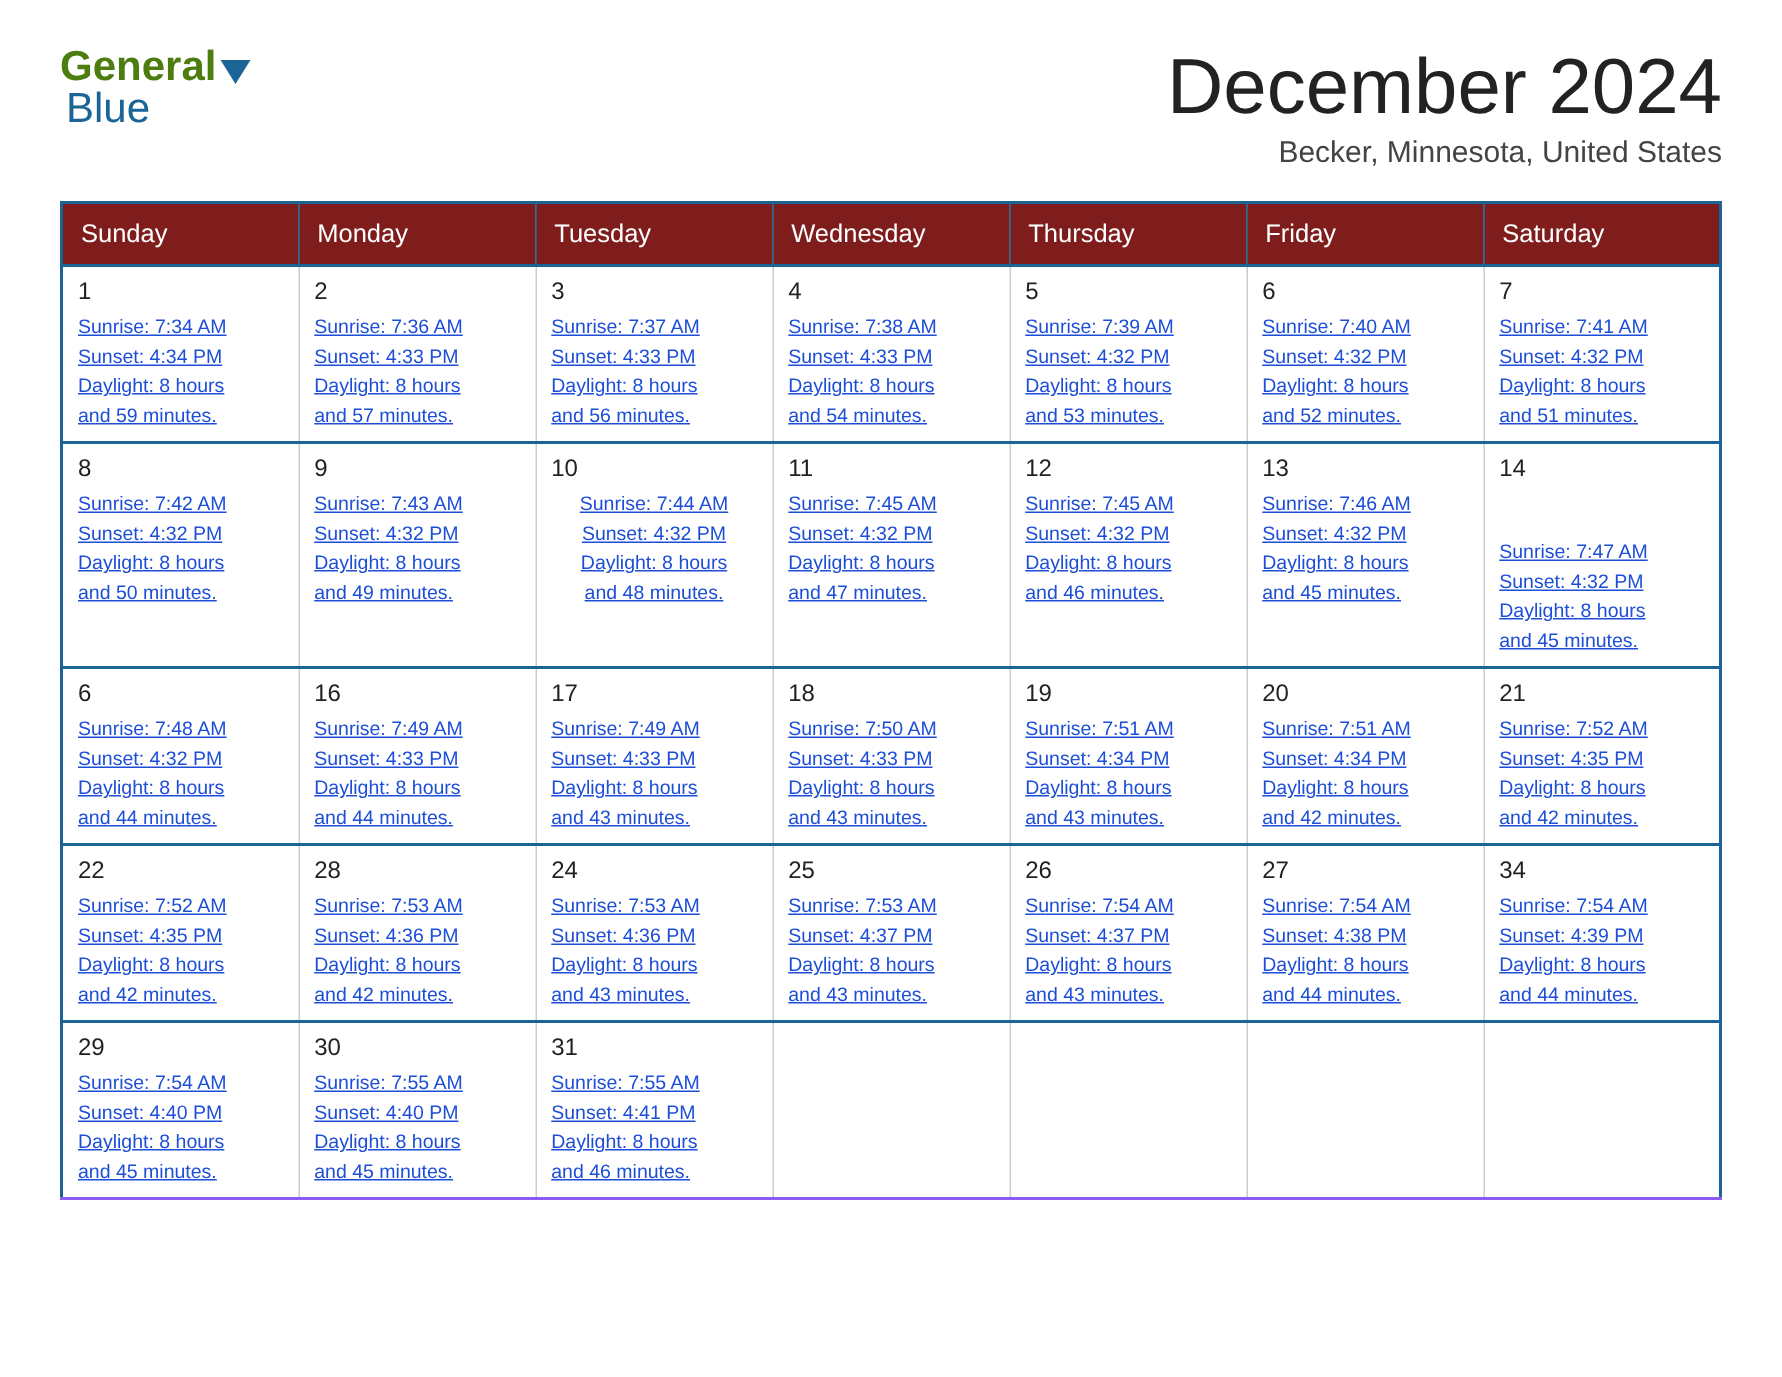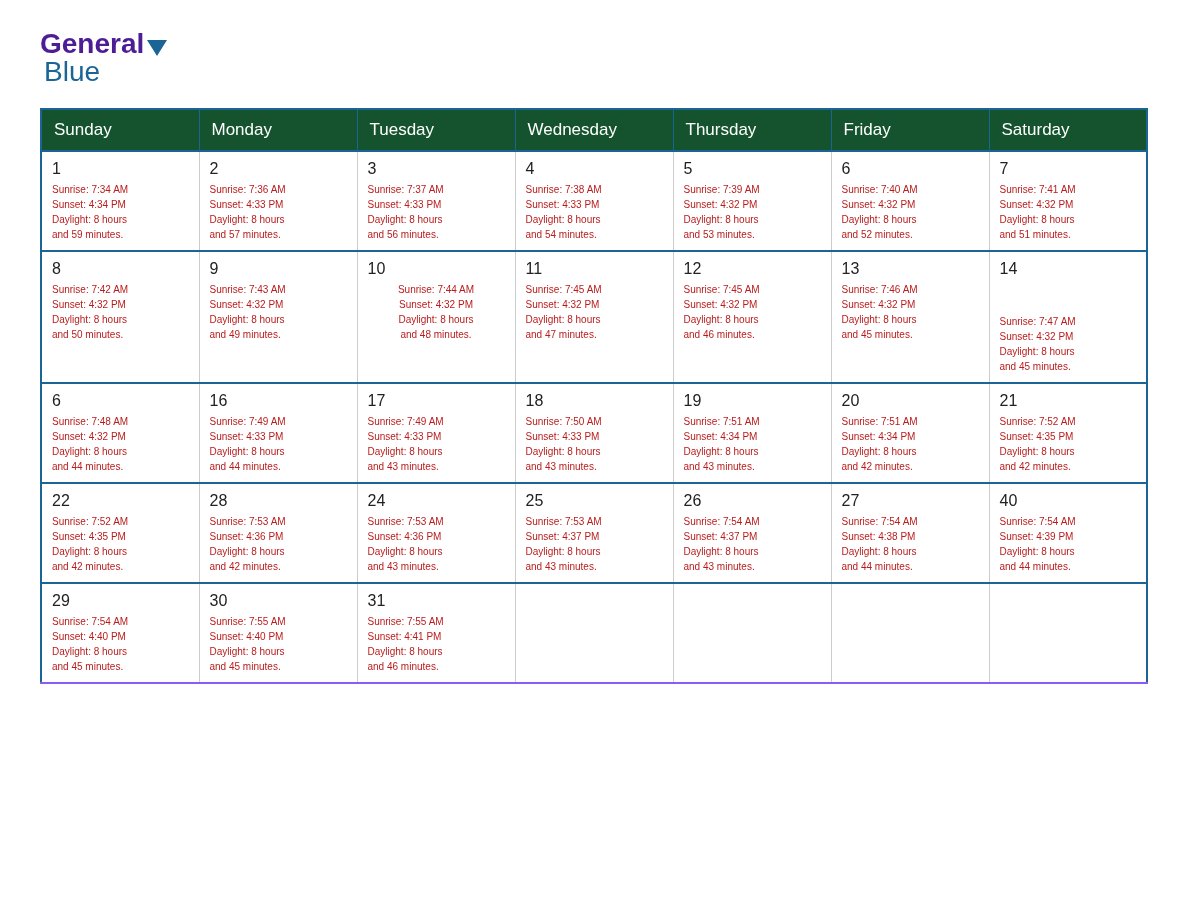--- a/index.html
+++ b/index.html
@@ -34,21 +34,21 @@
       font-size: 20px;
       color: #444;
       margin-top: 4px;
     }
     .calendar-table {
       width: 100%;
       border-collapse: collapse;
       border: 2px solid #1a6496;
     }
     .calendar-table th {
-      background-color: #14532d;
+      background-color: #7f1d1d;
       color: #ffffff;
       font-size: 17px;
       font-weight: normal;
       padding: 10px 12px;
       text-align: left;
       border: 1px solid #1a6496;
     }
     .calendar-table td {
       border: 1px solid #cccccc;
       border-top: 2px solid #1a6496;
@@ -57,47 +57,52 @@
       width: 14.28%;
       min-height: 100px;
     }
     .day-number {
       font-size: 16px;
       font-weight: normal;
       color: #222;
       margin-bottom: 4px;
     }
     .day-info {
-      font-size: 10px;
-      color: #b91c1c;
+      font-size: 13px;
+      color: #1d4ed8;
       line-height: 1.5;
+      text-decoration: underline;
     }
     tr td:first-child {
       border-left: 2px solid #1a6496;
     }
     tr td:last-child {
       border-right: 2px solid #1a6496;
     }
     .last-row td {
       border-bottom: 2px solid #8b5cf6;
     }
   </style>
 </head>
 <body>
 
 <div class="header-section">
   <div class="logo-area">
   <div style="display:flex;align-items:center;line-height:1;">
-    <span style="font-size:28px;font-weight:bold;color:#4c1d95;">General</span>
+    <span style="font-size:28px;font-weight:bold;color:#4d7c0f;">General</span>
     <span style="display:inline-block;width:0;height:0;border-left:10px solid transparent;border-right:10px solid transparent;border-top:16px solid #1a6496;margin:0 3px;position:relative;top:4px;"></span>
   </div>
   <div style="margin-top:-2px;padding-left:4px;">
     <span style="font-size:28px;font-weight:normal;color:#1a6496;">Blue</span>
   </div>
 </div>
+  <div class="title-area">
+    <div class="calendar-title">December 2024</div>
+    <div class="calendar-subtitle">Becker, Minnesota, United States</div>
+  </div>
 </div>
 
 <table class="calendar-table">
   <thead>
     <tr>
     <th>Sunday</th>
         <th>Monday</th>
         <th>Tuesday</th>
         <th>Wednesday</th>
         <th>Thursday</th>
@@ -296,21 +301,21 @@
 and 43 minutes.</div>
         </td>
         <td>
           <div class="day-number">27</div>
           <div class="day-info" style="white-space: pre-line;">Sunrise: 7:54 AM
 Sunset: 4:38 PM
 Daylight: 8 hours
 and 44 minutes.</div>
         </td>
         <td>
-          <div class="day-number">40</div>
+          <div class="day-number">34</div>
           <div class="day-info" style="white-space: pre-line;">Sunrise: 7:54 AM
 Sunset: 4:39 PM
 Daylight: 8 hours
 and 44 minutes.</div>
         </td>
       </tr>
       <tr class="last-row">
         <td>
           <div class="day-number">29</div>
           <div class="day-info" style="white-space: pre-line;">Sunrise: 7:54 AM

